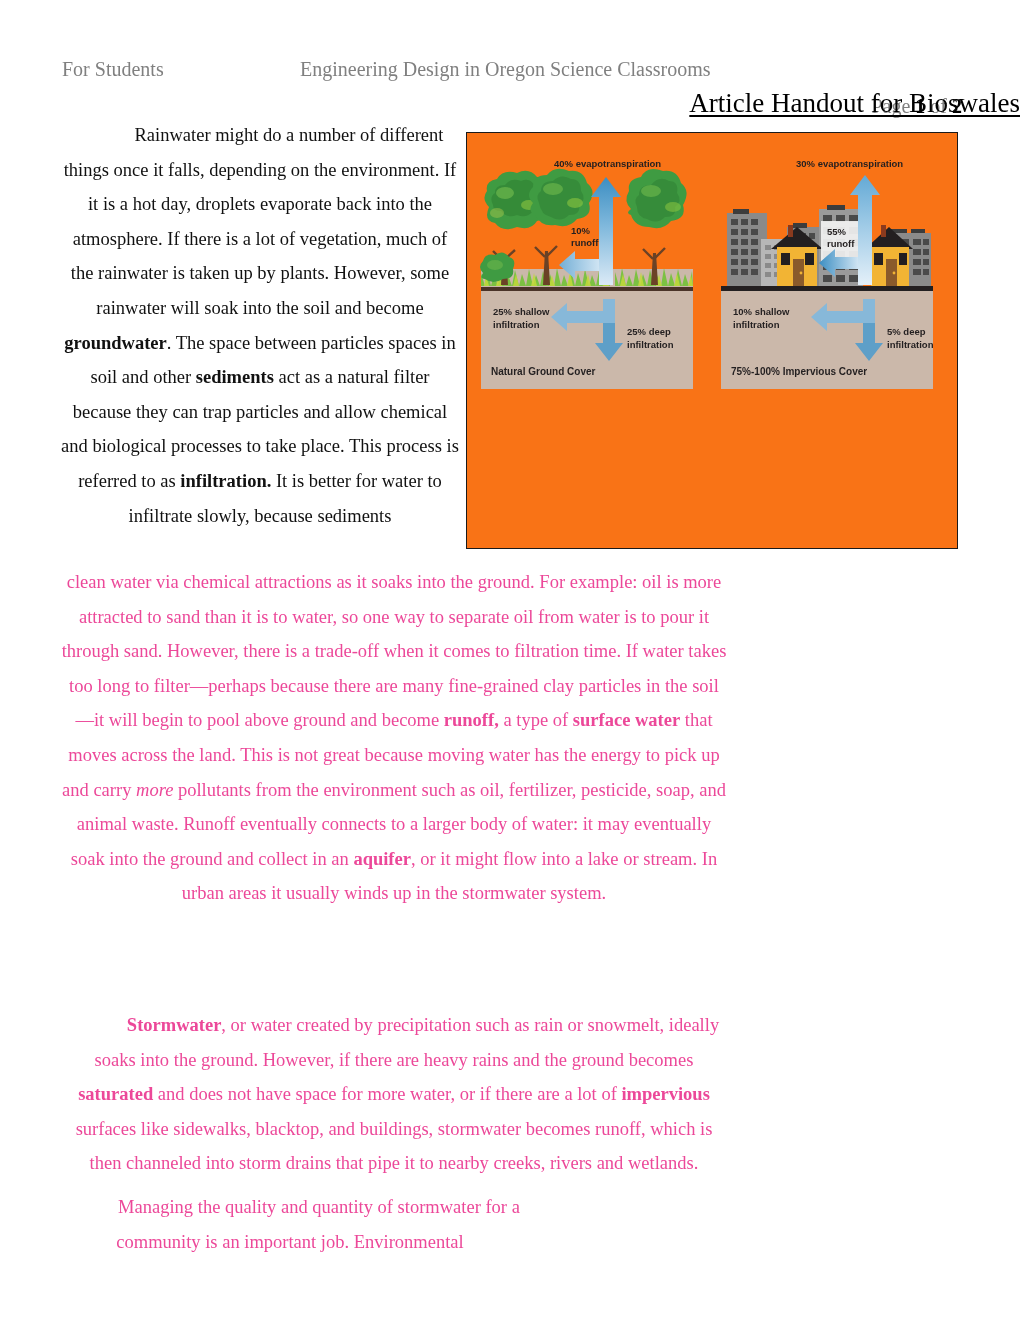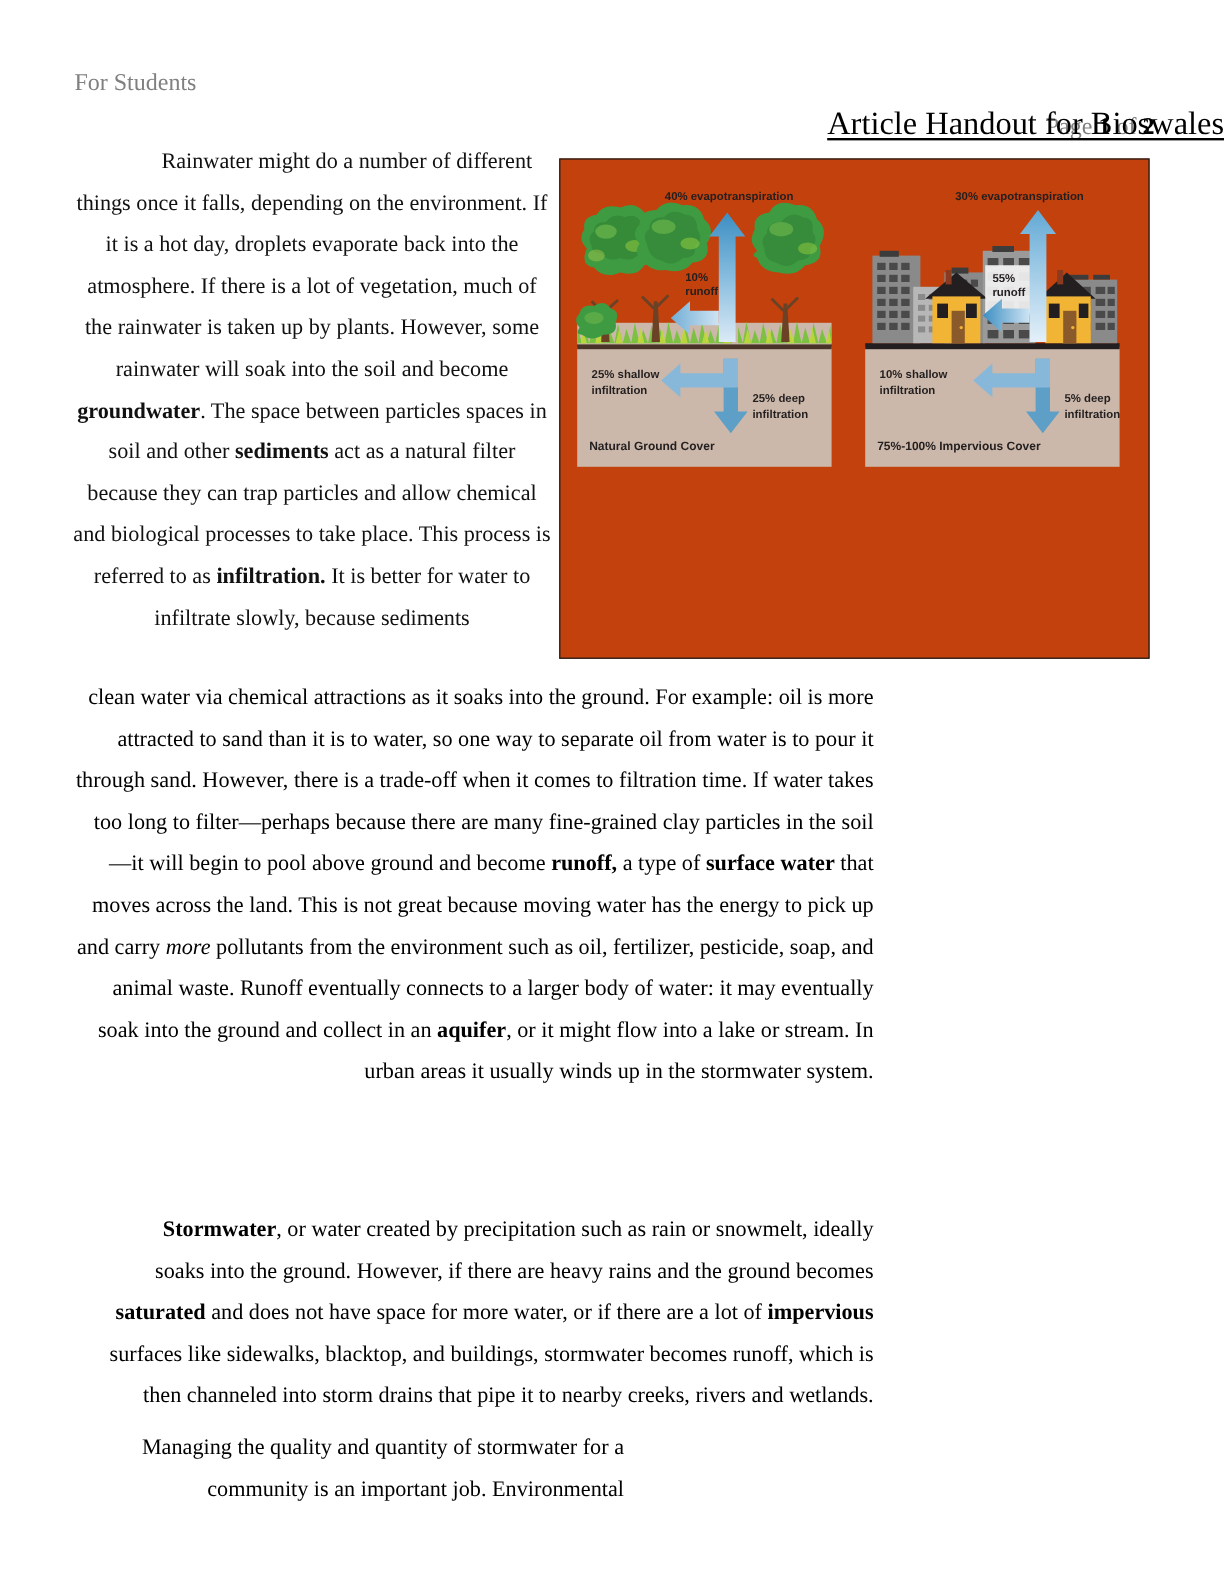--- a/index.html
+++ b/index.html
@@ -45,21 +45,21 @@
   .doc-title span { text-decoration: underline; text-underline-offset: 3px; }
 
   
   .figure-box {
     position: absolute;
     left: 466px;
     top: 132px;
     width: 492px;
     height: 417px;
     border: 1.6px solid #1a1a1a;
-    background: #c2410c;
+    background: #f97316;
     box-sizing: border-box;
   }
   .figure-svg { position: absolute; left: 8px; top: 14px; }
 
   
   .col-text {
     position: absolute;
     left: 60px;
     top: 118px;
     width: 400px;
@@ -67,36 +67,37 @@
     line-height: 34.6px;
     text-align: center;
     color: #111111;
   }
   .full-text {
     position: absolute;
     left: 60px;
     width: 668px;
     font-size: 18.5px;
     line-height: 34.6px;
-    text-align: right;
-    color: #000000;
+    text-align: center;
+    color: #ec4899;
   }
   #para-flow  { top: 565px; }
   #para-storm { top: 1008px; }
   #para-manage{ top: 1190px; width: 460px; }
 
   .indent { display: inline-block; width: 58px; }
   b { font-weight: bold; }
   i { font-style: italic; }
 </style>
 </head>
 <body>
 
 <div class="page-header">
   <span class="hdr-left">For Students</span>
+  <span class="hdr-center">Engineering Design in Oregon Science Classrooms</span>
   <span class="hdr-right">
     <span>Page</span>
     <span class="hdr-num">1</span>
     <span>of</span>
     <span class="hdr-num">2</span>
   </span>
 </div>
 
 <div class="doc-title">
   <span>Article Handout for Bioswales</span>

